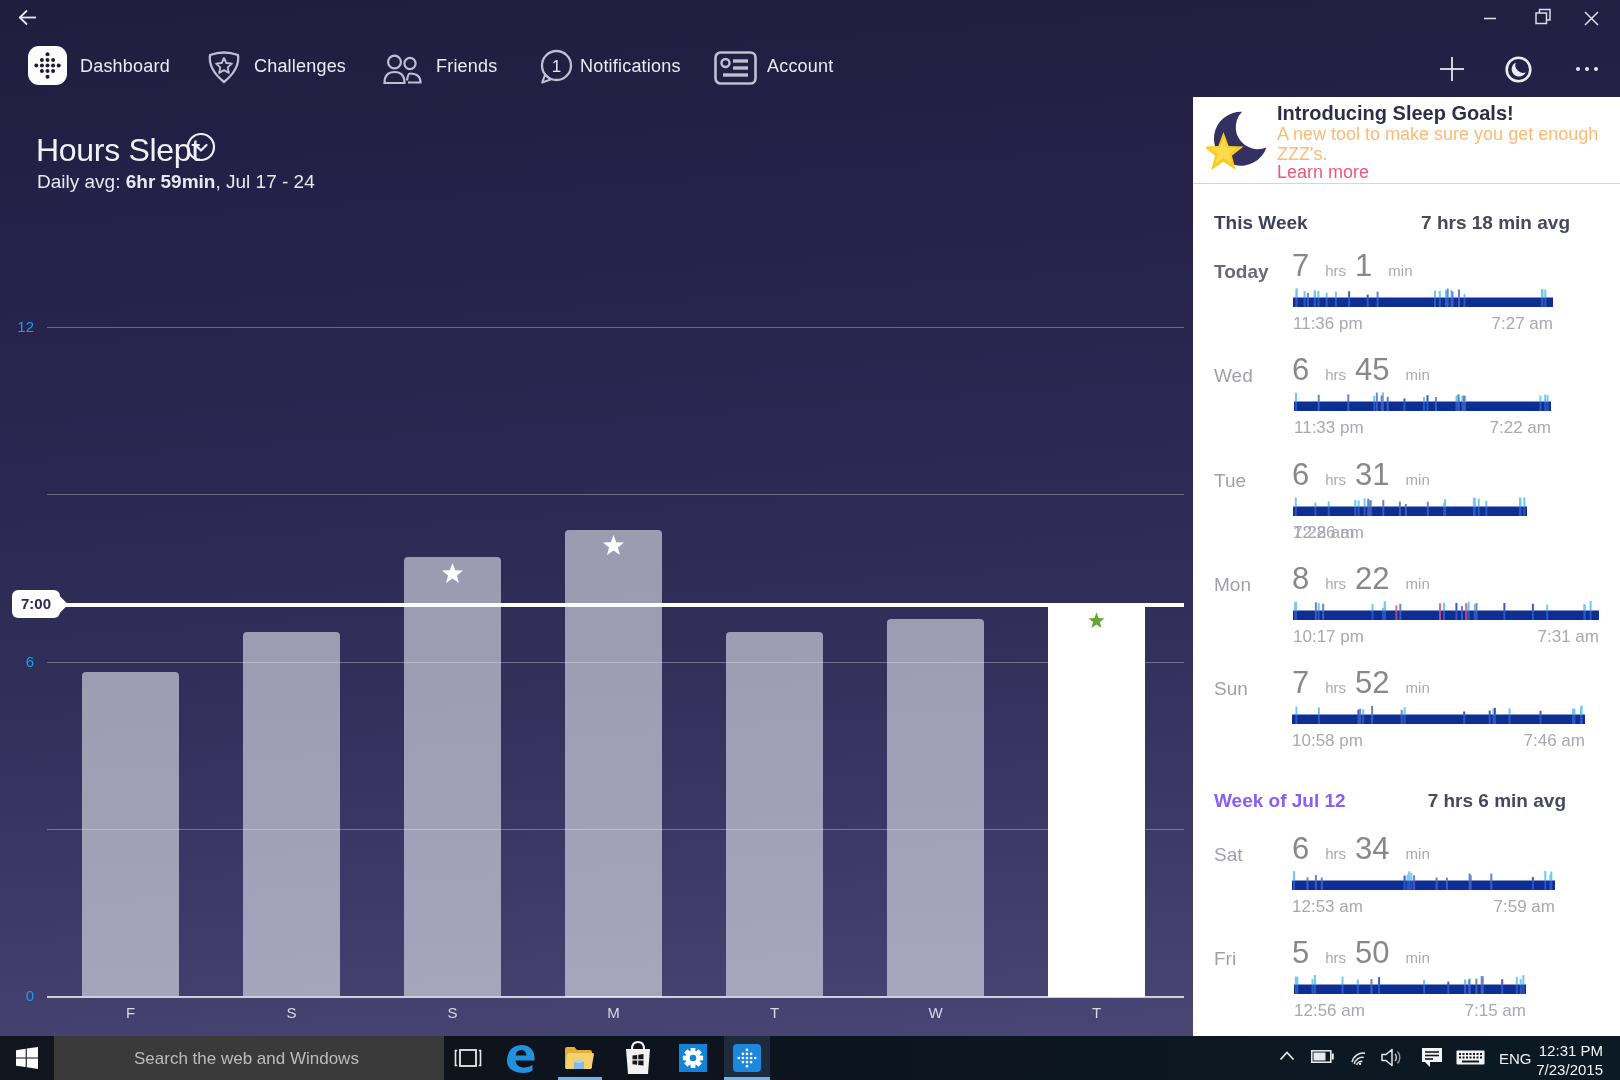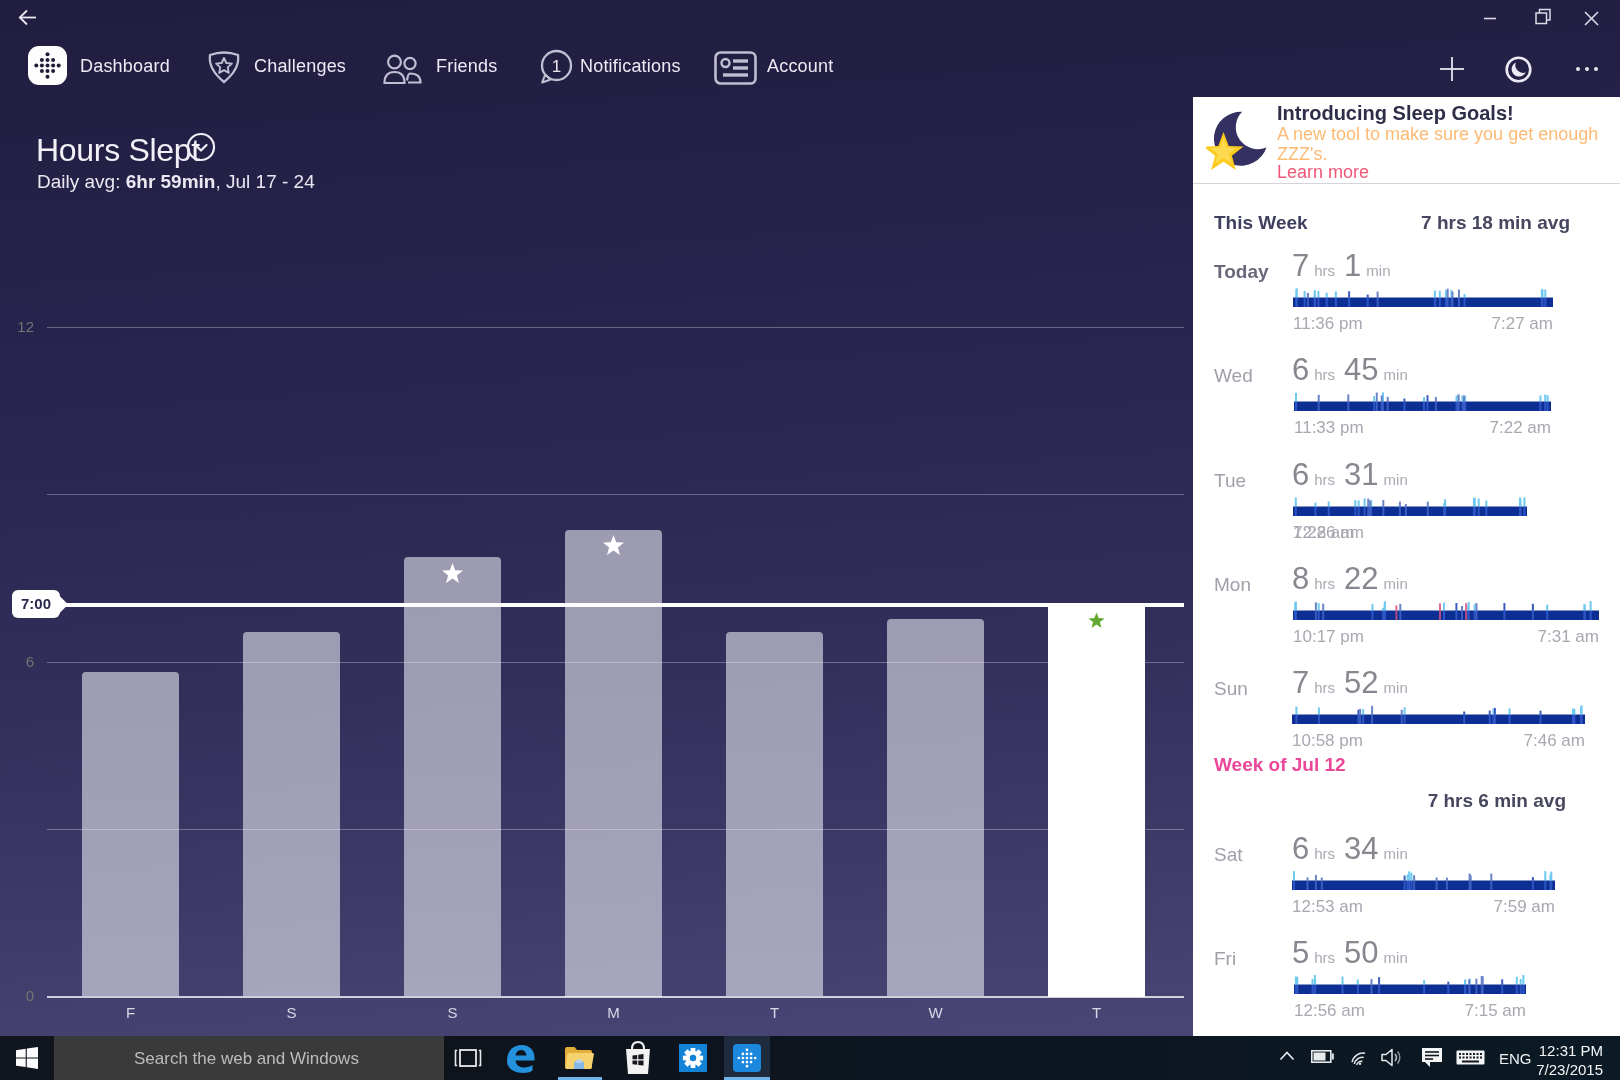--- a/index.html
+++ b/index.html
@@ -3,24 +3,24 @@
 * { margin:0; padding:0; box-sizing:border-box; }
 html,body { width:1620px; height:1080px; overflow:hidden; background:#0c121d;
   font-family:"Liberation Sans",sans-serif; -webkit-font-smoothing:antialiased; }
 .abs { position:absolute; }
 #stage { position:relative; width:1620px; height:1080px; }
 #appbg { position:absolute; left:0; top:0; width:1620px; height:1036px;
   background:linear-gradient(176deg,#201d3e 0%,#252149 22%,#2a2752 42%,#322f5b 62%,#3d3a68 80%,#4b4877 100%); }
 #panel { position:absolute; left:1193px; top:97px; width:427px; height:939px; background:#ffffff; }
 .navtxt { position:absolute; top:56px; font-size:18px; color:#eceaf4; letter-spacing:0.2px; }
 .bar { position:absolute; width:97px; background:rgba(248,248,253,0.55); border-radius:4px 4px 0 0; }
-.ylab { left:0; width:34px; text-align:right; font-size:15px; color:#737373; }
+.ylab { left:0; width:34px; text-align:right; font-size:15px; color:#0ea5e9; }
 .nums { white-space:nowrap; }
 .bignum { font-size:31px; color:#87878f; font-weight:400; }
-.unit { font-size:15px; color:#a9a9b3; margin-left:5px; }
+.unit { font-size:15px; color:#a9a9b3; margin-left:16px; }
 .time { font-size:17px; color:#a8a8b2; }
 .rbtn { position:absolute; top:0; height:33px; line-height:33px; text-align:center; width:72px;
   font-size:17px; color:#f0eff6; border-right:1.2px solid rgba(255,255,255,0.62); }
 </style></head>
 <body>
 <div id="stage">
 <div id="appbg"></div>
 
 <div class="bar" style="left:82.0px;top:671.8px;height:324.7px"></div>
     <div class="bar" style="left:243.0px;top:631.6px;height:364.9px"></div>
@@ -140,21 +140,21 @@
         <polygon points="17.5,32.2 21.0,41.4 30.8,41.9 23.1,48.0 25.7,57.5 17.5,52.1 9.3,57.5 11.9,48.0 4.2,41.9 14.0,41.4" fill="#fdda4e"></polygon>
       </g>
     </svg>
 <div class="abs" style="left:1277px;top:102px;font-size:20px;font-weight:700;color:#2e2e48">Introducing Sleep Goals!</div>
 <div class="abs" style="left:1277px;top:124px;width:336px;font-size:18px;line-height:20px;color:#fdba74">A new tool to make sure you get enough ZZZ's.</div>
 <div class="abs" style="left:1277px;top:162px;font-size:18px;color:#f05878">Learn more</div>
 <div class="abs" style="left:1193px;top:183px;width:427px;height:1px;background:#d4d4d9"></div>
 
 <div class="abs" style="left:1214px;top:212px;font-size:19px;font-weight:700;color:#3f3f5e">This Week</div>
 <div class="abs" style="left:1290px;top:212px;width:280px;text-align:right;font-size:19px;font-weight:700;color:#47475f">7 hrs 18 min avg</div>
-<div class="abs" style="left:1214px;top:754px;font-size:19px;font-weight:700;color:#ec4899">Week of Jul 12</div>
+<div class="abs" style="left:1214px;top:790px;font-size:19px;font-weight:700;color:#8b5cf6">Week of Jul 12</div>
 <div class="abs" style="left:1290px;top:790px;width:276px;text-align:right;font-size:19px;font-weight:700;color:#47475f">7 hrs 6 min avg</div>
 
 <div class="abs" style="left:1214px;top:261px;font-size:19px;font-weight:700;color:#68687a">Today</div>
 <div class="abs nums" style="left:1292px;top:248px"><span class="bignum">7</span><span class="unit">hrs</span><span class="bignum" style="margin-left:9px">1</span><span class="unit">min</span></div>
 <div class="abs" style="left:1293px;top:288px">
       <svg width="260" height="19" style="display:block">
         <rect x="0" y="9.5" width="260" height="9.5" fill="#0d2f93"></rect>
         <rect x="2.7" y="9.5" width="2" height="9.5" fill="#2d55c5"></rect>
         <rect x="2.7" y="0.3" width="2" height="9.2" fill="#6ec9ef"></rect>
         <rect x="2.4" y="9.5" width="2" height="9.5" fill="#2d55c5"></rect>

